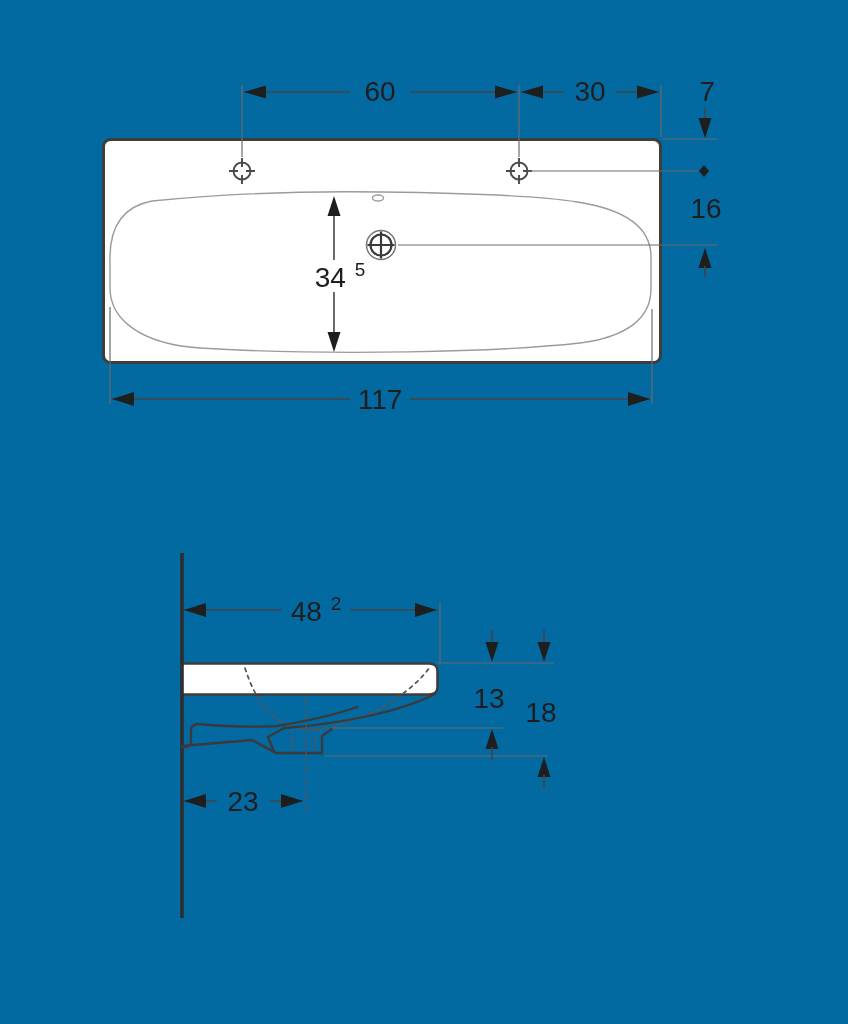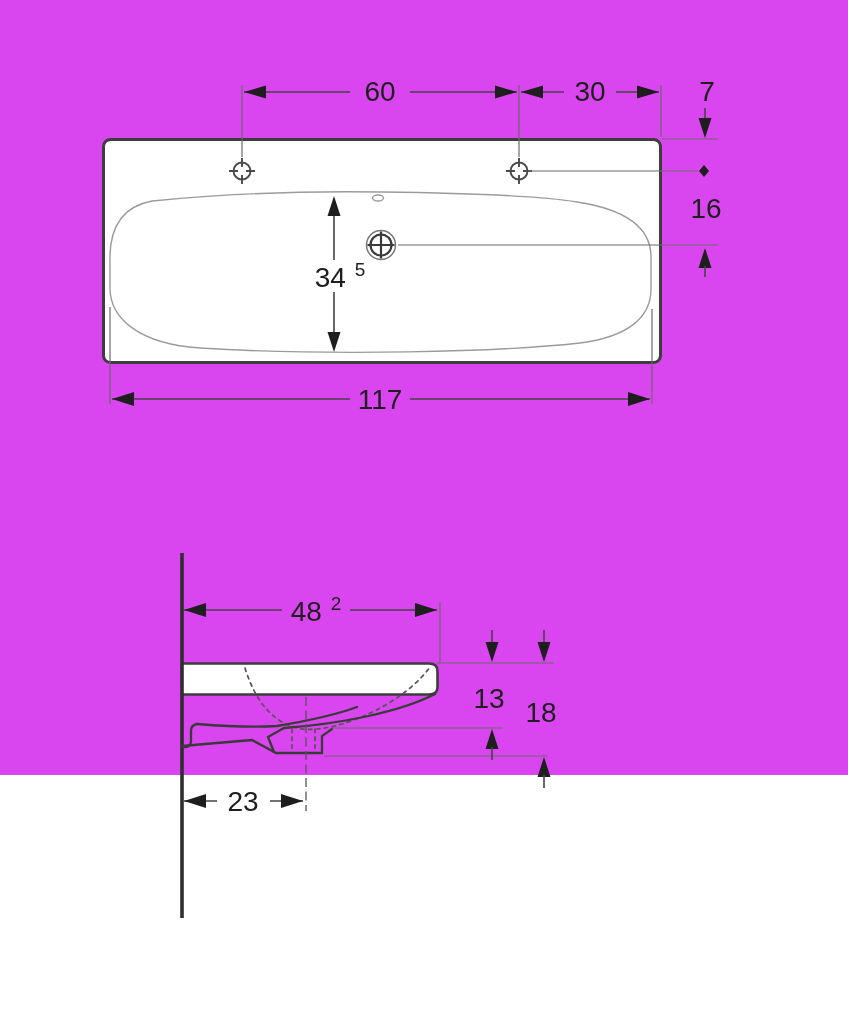--- a/index.html
+++ b/index.html
@@ -7,22 +7,22 @@
     padding: 0;
     background: #ffffff;
     width: 848px;
     height: 1024px;
     overflow: hidden;
     font-family: "Liberation Sans", sans-serif;
   }
   .stage {
     position: relative;
     width: 848px;
-    height: 775px;
-    background: #d946ef;
+    height: 1024px;
+    background: #0369a1;
   }
   svg { display: block; }
   
   .outline   { stroke: #3d3d3d; stroke-width: 3;   fill: #ffffff; }
   .outline2  { stroke: #3d3d3d; stroke-width: 2.6; fill: #ffffff; }
   .solid     { stroke: #3a3a3a; stroke-width: 2.3; fill: none; stroke-linecap: round; }
   .wall      { stroke: #2e2e2e; stroke-width: 3.6; fill: none; }
   .basin     { stroke: #9b9b9b; stroke-width: 1.4; fill: none; }
   .thin      { stroke: #6b6b6b; stroke-width: 1.2; fill: none; }
   .dim       { stroke: #444444; stroke-width: 1.6; fill: none; }

